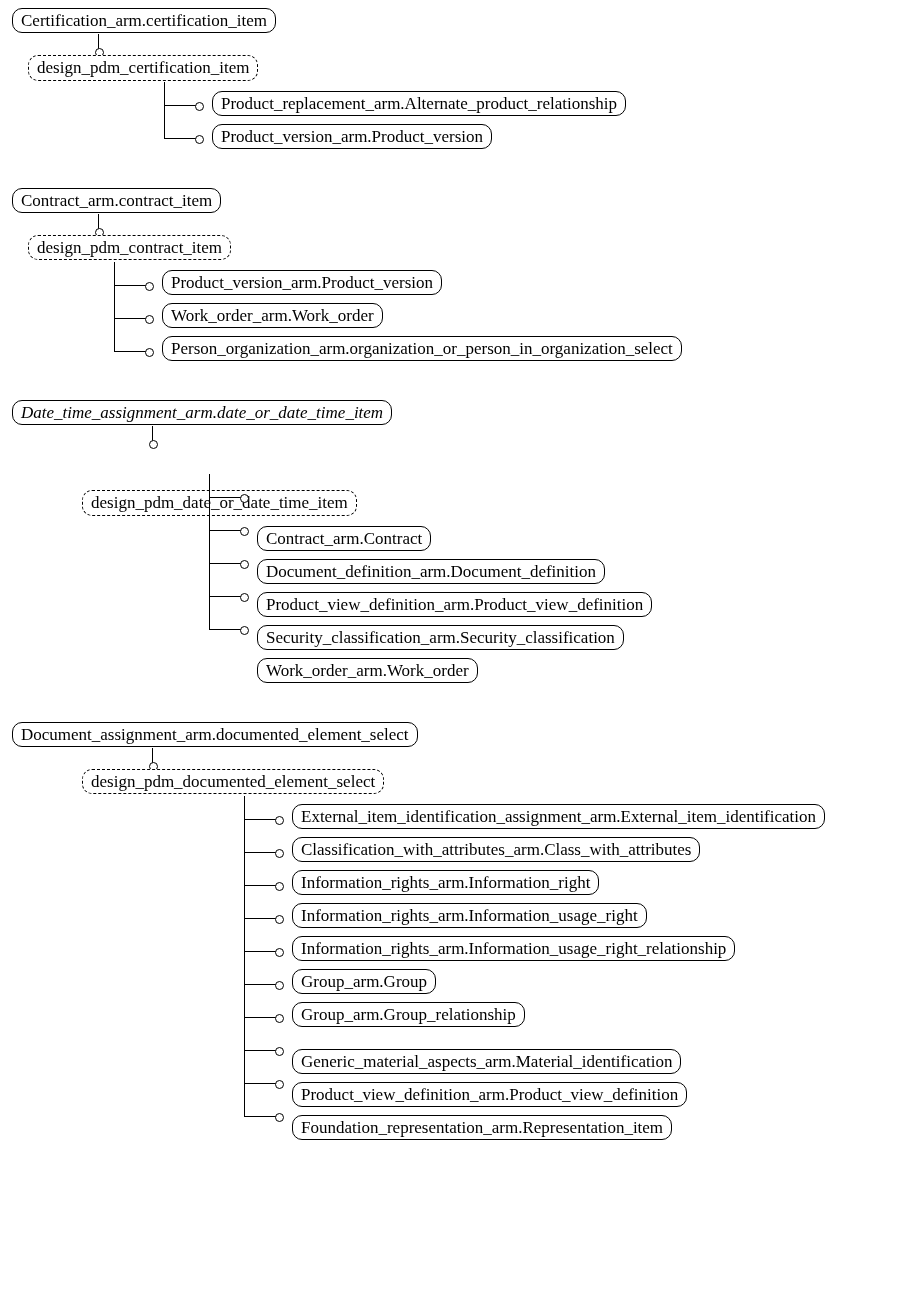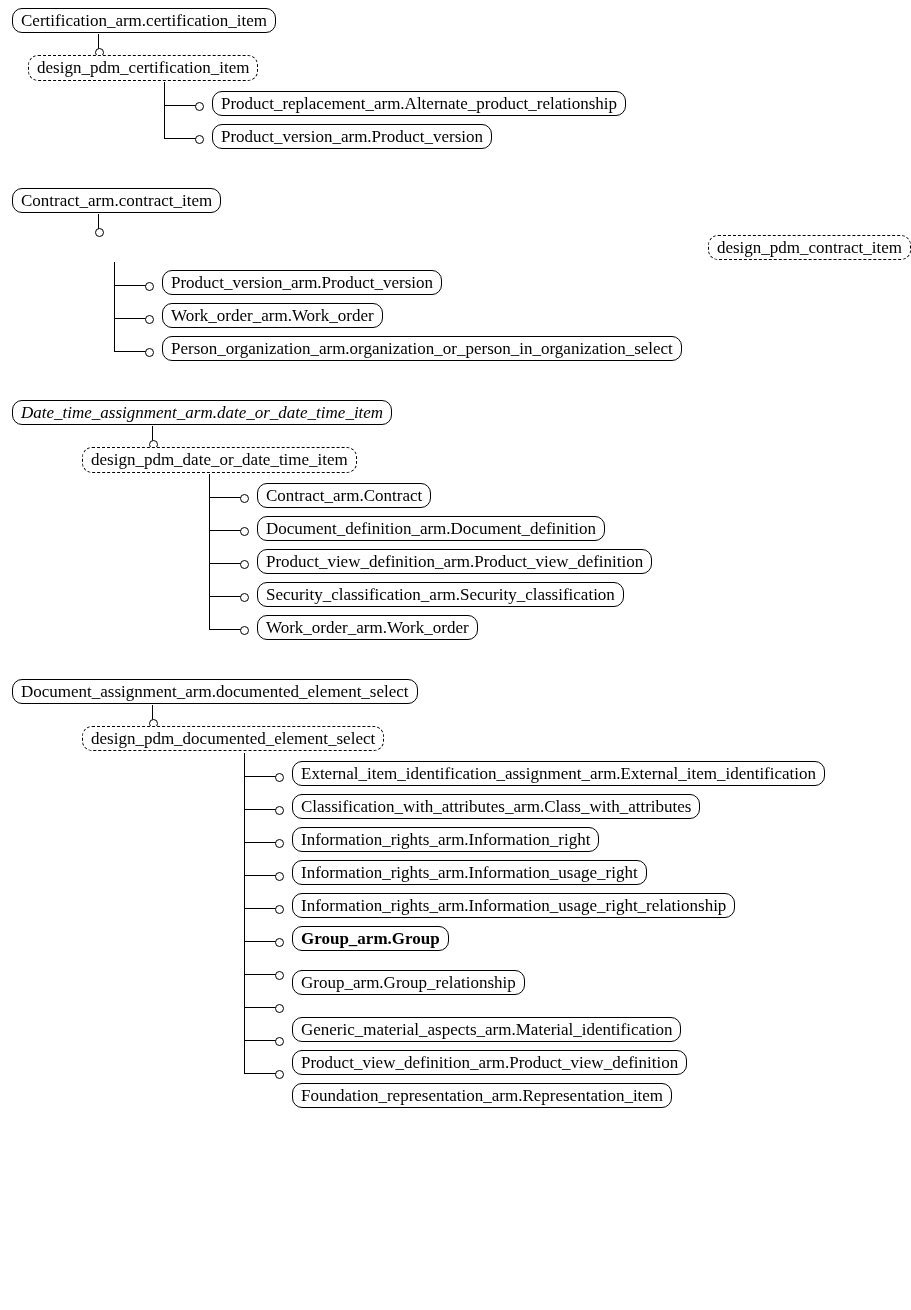--- a/index.html
+++ b/index.html
@@ -99,36 +99,36 @@
       <div class="hbranch" style="left: 152px; top: 130px; width: 39px;"></div>
       <div class="children" style="margin-top: 10px;">
         <div class="child-item" style="margin-left: 200px; height: 26px; margin-bottom: 7px;"><div class="node rounded">Product_replacement_arm.Alternate_product_relationship</div></div>
         <div class="child-item" style="margin-left: 200px; height: 26px; margin-bottom: 7px;"><div class="node rounded">Product_version_arm.Product_version</div></div>
       </div>
     </div>
     <div class="group" style="position: relative;">
       <div class="row" style="margin-left: 0px;"><div class="node rounded">Contract_arm.contract_item</div></div>
       <div class="vconn" style="left: 86px; top: 26px; height: 22px;"></div>
       <div style="height: 22px;"></div>
-      <div class="row" style="margin-left: 16px; text-align: right;"><div class="node rounded dashed">design_pdm_contract_item</div></div>
+      <div class="row" style="margin-left: 16px;"><div class="node rounded dashed">design_pdm_contract_item</div></div>
       <div class="trunk" style="left: 102px; top: 74px; height: 89px;"></div>
       <div class="hbranch" style="left: 102px; top: 97px; width: 39px;"></div>
       <div class="hbranch" style="left: 102px; top: 130px; width: 39px;"></div>
       <div class="hbranch" style="left: 102px; top: 163px; width: 39px;"></div>
       <div class="children" style="margin-top: 10px;">
         <div class="child-item" style="margin-left: 150px; height: 26px; margin-bottom: 7px;"><div class="node rounded">Product_version_arm.Product_version</div></div>
         <div class="child-item" style="margin-left: 150px; height: 26px; margin-bottom: 7px;"><div class="node rounded">Work_order_arm.Work_order</div></div>
         <div class="child-item" style="margin-left: 150px; height: 26px; margin-bottom: 7px;"><div class="node rounded">Person_organization_arm.organization_or_person_in_organization_select</div></div>
       </div>
     </div>
     <div class="group" style="position: relative;">
       <div class="row" style="margin-left: 0px; font-style: italic;"><div class="node rounded">Date_time_assignment_arm.date_or_date_time_item</div></div>
       <div class="vconn" style="left: 140px; top: 26px; height: 22px;"></div>
       <div style="height: 22px;"></div>
-      <div class="row" style="margin-left: 70px;"><div class="node rounded dashed">design_pdm_date_or_date_time_item</div></div>
+      <div class="row" style="margin-left: 70px; margin-top: 43px;"><div class="node rounded dashed">design_pdm_date_or_date_time_item</div></div>
       <div class="trunk" style="left: 197px; top: 74px; height: 155px;"></div>
       <div class="hbranch" style="left: 197px; top: 97px; width: 39px;"></div>
       <div class="hbranch" style="left: 197px; top: 130px; width: 39px;"></div>
       <div class="hbranch" style="left: 197px; top: 163px; width: 39px;"></div>
       <div class="hbranch" style="left: 197px; top: 196px; width: 39px;"></div>
       <div class="hbranch" style="left: 197px; top: 229px; width: 39px;"></div>
       <div class="children" style="margin-top: 10px;">
         <div class="child-item" style="margin-left: 245px; height: 26px; margin-bottom: 7px;"><div class="node rounded">Contract_arm.Contract</div></div>
         <div class="child-item" style="margin-left: 245px; height: 26px; margin-bottom: 7px;"><div class="node rounded">Document_definition_arm.Document_definition</div></div>
         <div class="child-item" style="margin-left: 245px; height: 26px; margin-bottom: 7px;"><div class="node rounded">Product_view_definition_arm.Product_view_definition</div></div>
@@ -151,20 +151,20 @@
       <div class="hbranch" style="left: 232px; top: 295px; width: 39px;"></div>
       <div class="hbranch" style="left: 232px; top: 328px; width: 39px;"></div>
       <div class="hbranch" style="left: 232px; top: 361px; width: 39px;"></div>
       <div class="hbranch" style="left: 232px; top: 394px; width: 39px;"></div>
       <div class="children" style="margin-top: 10px;">
         <div class="child-item" style="margin-left: 280px; height: 26px; margin-bottom: 7px;"><div class="node rounded">External_item_identification_assignment_arm.External_item_identification</div></div>
         <div class="child-item" style="margin-left: 280px; height: 26px; margin-bottom: 7px;"><div class="node rounded">Classification_with_attributes_arm.Class_with_attributes</div></div>
         <div class="child-item" style="margin-left: 280px; height: 26px; margin-bottom: 7px;"><div class="node rounded">Information_rights_arm.Information_right</div></div>
         <div class="child-item" style="margin-left: 280px; height: 26px; margin-bottom: 7px;"><div class="node rounded">Information_rights_arm.Information_usage_right</div></div>
         <div class="child-item" style="margin-left: 280px; height: 26px; margin-bottom: 7px;"><div class="node rounded">Information_rights_arm.Information_usage_right_relationship</div></div>
-        <div class="child-item" style="margin-left: 280px; height: 26px; margin-bottom: 18px; font-weight: bold;"><div class="node rounded">Group_arm.Group</div></div>
+        <div class="child-item" style="margin-left: 280px; height: 26px; margin-bottom: 7px;"><div class="node rounded">Group_arm.Group</div></div>
         <div class="child-item" style="margin-left: 280px; height: 26px; margin-bottom: 21px;"><div class="node rounded">Group_arm.Group_relationship</div></div>
         <div class="child-item" style="margin-left: 280px; height: 26px; margin-bottom: 7px;"><div class="node rounded">Generic_material_aspects_arm.Material_identification</div></div>
         <div class="child-item" style="margin-left: 280px; height: 26px; margin-bottom: 7px;"><div class="node rounded">Product_view_definition_arm.Product_view_definition</div></div>
         <div class="child-item" style="margin-left: 280px; height: 26px; margin-bottom: 7px;"><div class="node rounded">Foundation_representation_arm.Representation_item</div></div>
       </div>
     </div>
   </div>
 
 </body></html>

